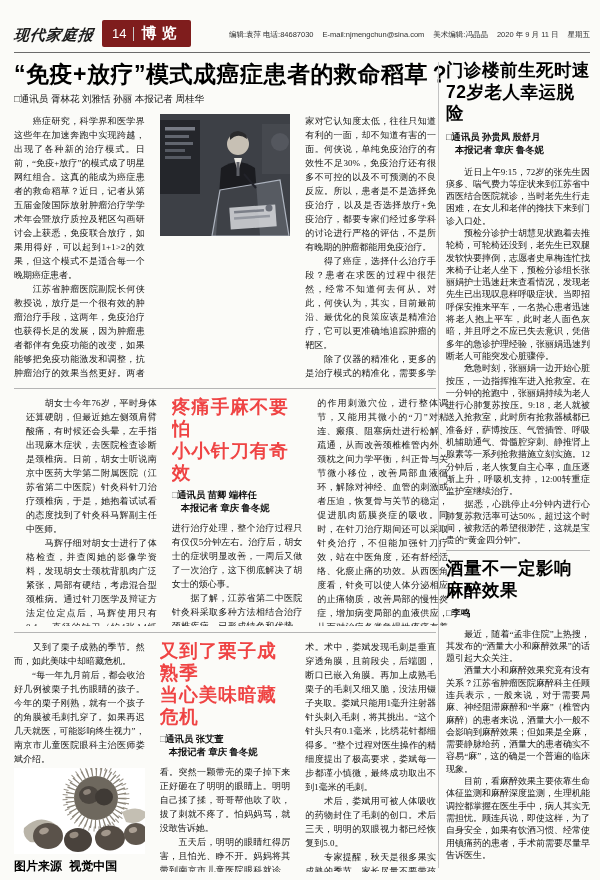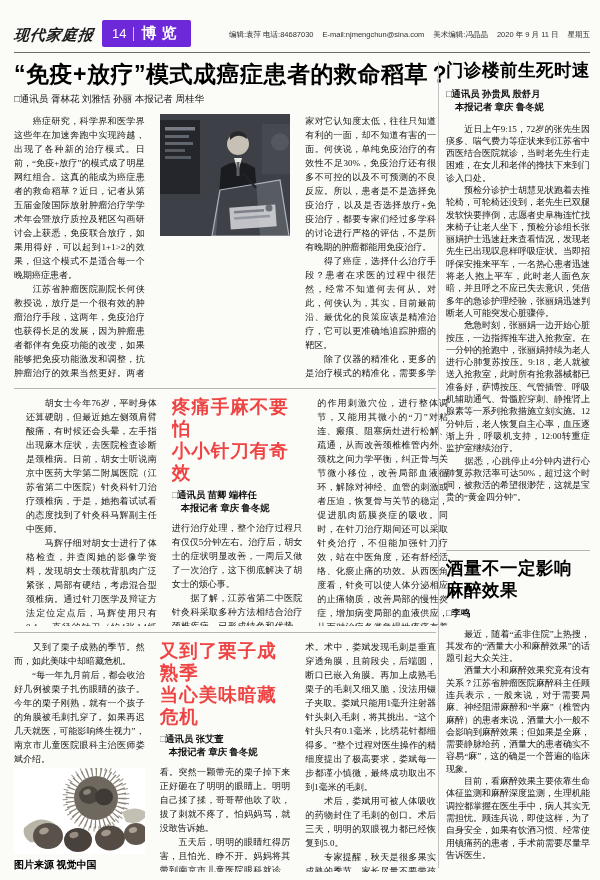--- a/index.html
+++ b/index.html
@@ -2,21 +2,21 @@
 <html><head>
 <meta charset="utf-8">
 <style>
   *{margin:0;padding:0;box-sizing:border-box}
   html,body{background:#e9e9e5;font-family:"Liberation Serif",serif}
   .page{width:600px;height:880px;background:#fbfbf8;position:relative;margin:0 auto;color:#1a1a1a;overflow:hidden}
 
   
   .hdr{position:absolute;left:14px;top:18px;right:10px;height:32px}
   .logo{position:absolute;left:0;top:8px;font-style:italic;font-weight:bold;font-size:15px;letter-spacing:1px;color:#1c1c1c;transform:skewX(-6deg)}
-  .badge{position:absolute;left:88px;top:2px;height:27px;background:#6d28d9;color:#fff;display:flex;align-items:center;padding:0 10px;border-radius:2px}
+  .badge{position:absolute;left:88px;top:2px;height:27px;background:#7f1d1d;color:#fff;display:flex;align-items:center;padding:0 10px;border-radius:2px}
   .badge .num{font-size:13px;font-family:"Liberation Sans",sans-serif}
   .badge .bar{width:1px;height:14px;background:#c9c9c9;margin:0 7px}
   .badge .sec{font-size:15px;font-weight:bold;letter-spacing:5px;font-family:"Liberation Sans",sans-serif}
   .hinfo{position:absolute;right:0;top:12px;font-size:7.5px;color:#2e2e2e;display:flex;gap:9px;font-family:"Liberation Sans",sans-serif;white-space:nowrap}
   .hrule{position:absolute;left:14px;right:10px;top:52px;height:1px;background:#6b6b6b}
 
   
   .leftRegion{position:absolute;left:14px;top:58px;width:422px;height:814px}
   .vrule{position:absolute;left:438px;top:62px;width:1px;height:806px;background:#c2c2c2}
   .rightRegion{position:absolute;left:446px;top:58px;width:144px;height:814px}
@@ -35,21 +35,21 @@
   .subHead{font-family:"Liberation Sans",sans-serif;font-weight:bold;font-size:18.5px;line-height:22px;letter-spacing:1px;color:#ef4444}
   .subByline{font-family:"Liberation Sans",sans-serif;font-weight:bold;font-size:9.3px;line-height:13px;margin-top:5px;color:#111}
   .subByline .ind{padding-left:9px;display:block}
 
   .rHead{font-family:"Liberation Sans",sans-serif;font-weight:bold;font-size:17.5px;line-height:21.5px;letter-spacing:0.5px;color:#000}
   .rByline{font-family:"Liberation Sans",sans-serif;font-weight:bold;font-size:9.3px;line-height:13.5px;margin-top:6px;color:#111}
   .rByline .ind{padding-left:9px;display:block}
   .rHline{position:absolute;left:0;width:144px;height:1px;background:#b5b5b5}
 
   .photo{display:block}
-  .caption{font-family:Liberation Serif, serif;font-weight:bold;font-size:10px;margin-top:4px;color:#000}
+  .caption{font-family:Liberation Mono, monospace;font-weight:bold;font-size:12px;margin-top:4px;color:#000}
 
   
   .art1{position:absolute;top:2px;left:0;width:422px}
   .art1 .cols{margin-top:8px;height:268px}
   .hline1{top:330px}
   .art2{position:absolute;top:338px;left:12px;width:422px;height:230px}
   .art2 .col{height:230px}
   .hline2{top:574px}
   .art4{position:absolute;top:582px;left:0;width:422px;height:232px}
   .art4 .col{height:232px}
@@ -185,20 +185,21 @@
 　　专家提醒，秋天是很多果实成熟的季节，家长尽量不要带孩子在野外随意采摘果实。在进行一些有危险性的活动时，应让孩子佩戴护目镜等防护装备。如果孩子的眼睛不慎进入异物，千万不能用力揉搓，可能加重眼部损伤，应用清水冲洗后就医。</div>
     </div>
   </div>
 
   <div class="vrule"></div>
 
   <div class="rightRegion">
 
     <div class="art3">
       <div class="rHead">门诊楼前生死时速</div>
+      <div class="rHead">72岁老人幸运脱险</div>
       <div class="rByline">
         <span>□通讯员 孙贵凤 殷舒月</span>
         <span class="ind">本报记者 章庆 鲁冬妮</span>
       </div>
       <div class="bt2">　　近日上午9:15，72岁的张先生因痰多、喘气费力等症状来到江苏省中西医结合医院就诊，当时老先生行走困难，在女儿和老伴的搀扶下来到门诊入口处。
 　　预检分诊护士胡慧见状跑着去推轮椅，可轮椅还没到，老先生已双腿发软快要摔倒，志愿者史阜梅连忙找来椅子让老人坐下，预检分诊组长张丽娟护士迅速赶来查看情况，发现老先生已出现叹息样呼吸症状。当即招呼保安推来平车，一名热心患者迅速将老人抱上平车，此时老人面色灰暗，并且呼之不应已失去意识，凭借多年的急诊护理经验，张丽娟迅速判断老人可能突发心脏骤停。
 　　危急时刻，张丽娟一边开始心脏按压，一边指挥推车进入抢救室。在一分钟的抢跑中，张丽娟持续为老人进行心肺复苏按压。9:18，老人就被送入抢救室，此时所有抢救器械都已准备好，萨博按压、气管插管、呼吸机辅助通气、骨髓腔穿刺、静推肾上腺素等一系列抢救措施立刻实施。12分钟后，老人恢复自主心率，血压逐渐上升，呼吸机支持，12:00转重症监护室继续治疗。
 　　据悉，心跳停止4分钟内进行心肺复苏救活率可达50%，超过这个时间，被救活的希望很渺茫，这就是宝贵的“黄金四分钟”。</div>
     </div>
 

